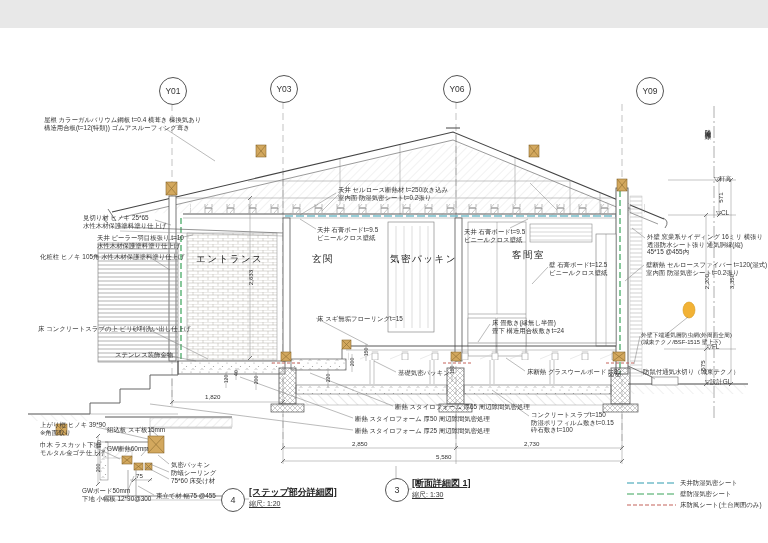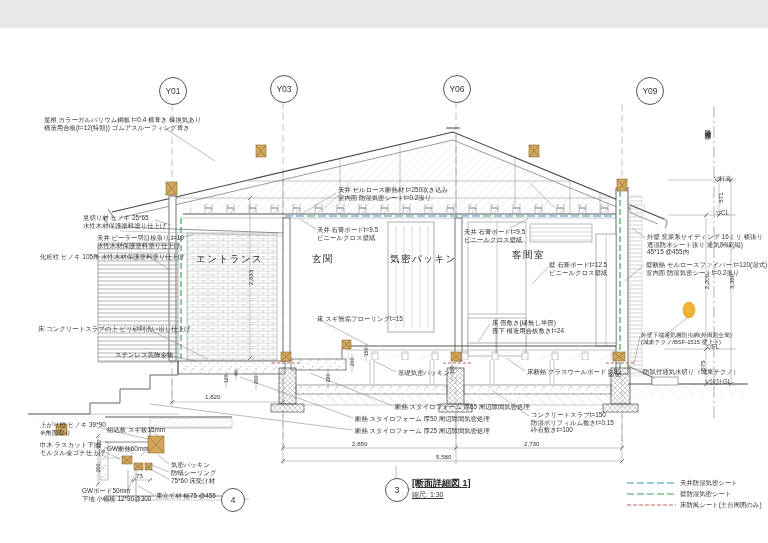--- a/index.html
+++ b/index.html
@@ -437,20 +437,24 @@
 <div class="vdim vdim-sm" style="left:218px;top:342px">40</div>
 <div class="vdim vdim-sm" style="left:238px;top:349px">200</div>
 <div class="vdim vdim-sm" style="left:348px;top:321px">150</div>
 <div class="vdim vdim-sm" style="left:334px;top:331px">200</div>
 <div class="vdim vdim-sm" style="left:310px;top:347px">220</div>
 <div class="vdim vdim-sm" style="left:434px;top:339px">150</div>
 <div class="vdim vdim-sm" style="left:81px;top:413px">110</div>
 <div class="vdim vdim-sm" style="left:80px;top:437px">200</div>
 
 <div class="title-circle" style="left:221px;top:460px">4</div>
+<div class="fig-title" style="left:249px;top:458px">
+  <div class="t1">[ステップ部分詳細図]</div>
+  <div class="t2">縮尺: 1:20</div>
+</div>
 <div class="title-circle" style="left:385px;top:450px">3</div>
 <div class="fig-title" style="left:412px;top:449px">
   <div class="t1">[断面詳細図 1]</div>
   <div class="t2">縮尺: 1:30</div>
 </div>
 
 <div class="legend-label" style="left:680px;top:451px">天井防湿気密シート</div>
 <div class="legend-label" style="left:680px;top:462px">壁防湿気密シート</div>
 <div class="legend-label" style="left:680px;top:473px">床防風シート(土台周囲のみ)</div>
 

